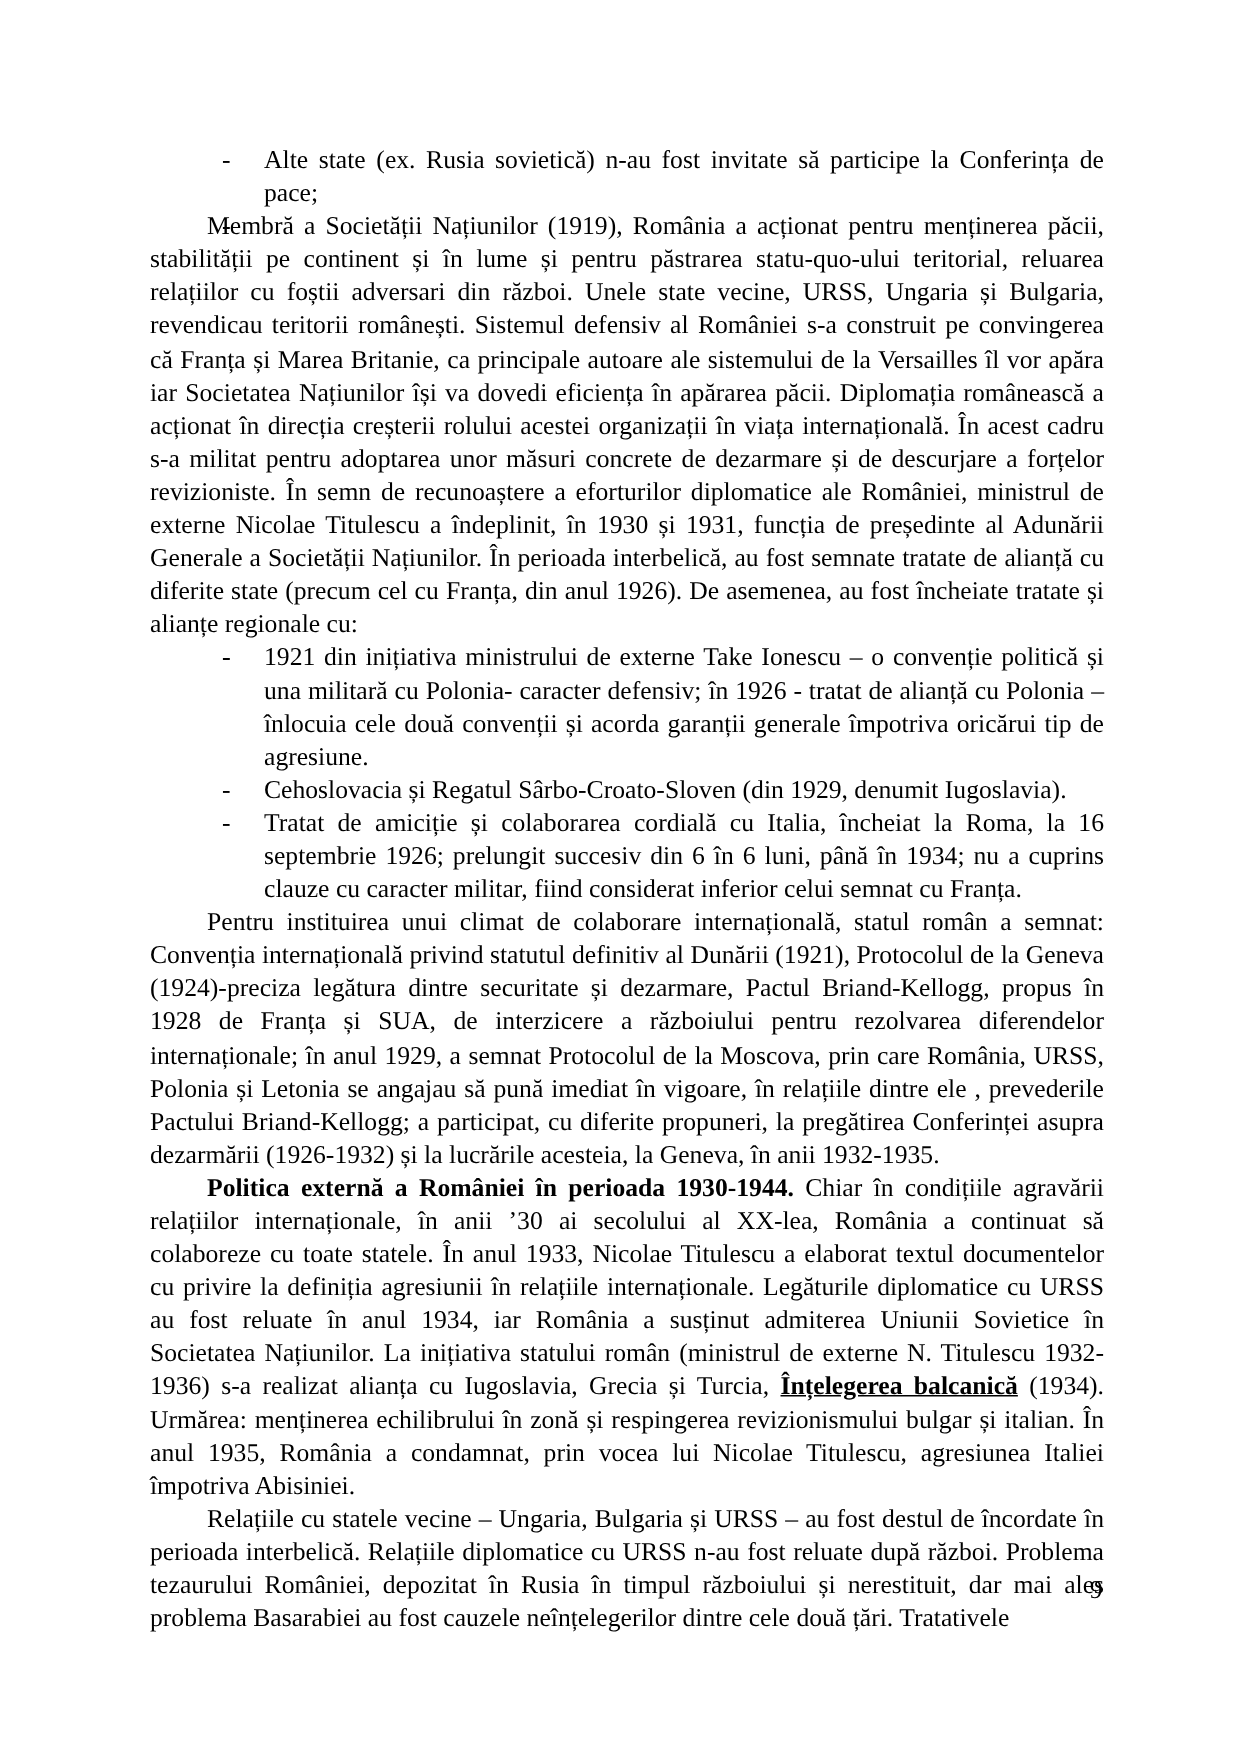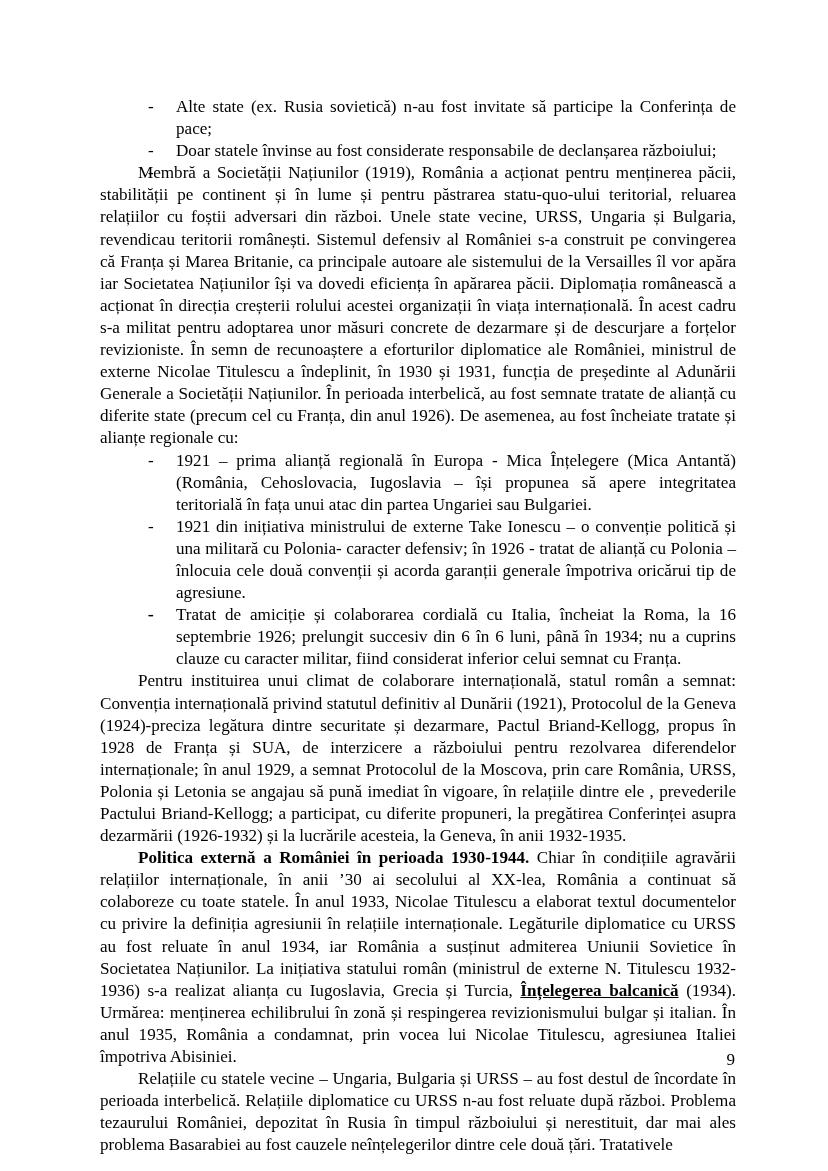--- a/index.html
+++ b/index.html
@@ -90,40 +90,39 @@
 
   <div class="content">
 
     <ul class="bullets">
       <li>
         <span class="dash">-</span>
         <span class="txt">Alte state (ex. Rusia sovietică) n-au fost invitate să participe la Conferința de pace;</span>
       </li>
       <li>
         <span class="dash">-</span>
-        <span class="txt">Doar statele învinse au fost considerate responsabile de declanșarea războiului;</span>
       </li>
       <li>
         <span class="dash">-</span>
       </li>
     </ul>
 
     <p class="para"><span>Membră a Societății Națiunilor (1919), România a acționat pentru menținerea păcii, stabilității pe continent și în lume și pentru păstrarea statu-quo-ului teritorial, reluarea relațiilor cu foștii adversari din război. Unele state vecine, URSS, Ungaria și Bulgaria, revendicau teritorii românești. Sistemul defensiv al României s-a construit pe convingerea că Franța și Marea Britanie, ca principale autoare ale </span><span class="ital">sistemului de la</span><span> Versailles îl vor apăra iar Societatea Națiunilor își va dovedi eficiența în apărarea păcii. Diplomația românească a acționat în direcția creșterii rolului acestei organizații în viața internațională. În acest cadru s-a militat pentru adoptarea unor măsuri concrete de dezarmare și de descurjare a forțelor revizioniste. În semn de recunoaștere a eforturilor diplomatice ale României, ministrul de externe Nicolae Titulescu a îndeplinit, în 1930 și 1931, funcția de președinte al Adunării Generale a Societății Națiunilor. În perioada interbelică, au fost semnate tratate de alianță cu diferite state (precum cel cu Franța, din anul 1926). De asemenea, au fost încheiate tratate și alianțe regionale cu:</span></p>
 
     <ul class="bullets">
       <li>
         <span class="dash">-</span>
-        <span class="txt">1921 – prima alianță regională în Europa - Mica Înțelegere (Mica Antantă) (România, Cehoslovacia, Iugoslavia – își propunea să apere integritatea teritorială în fața unui atac din partea Ungariei sau Bulgariei.</span>
       </li>
       <li>
         <span class="dash">-</span>
         <span class="txt">1921 din inițiativa ministrului de externe Take Ionescu – o convenție politică și una militară cu Polonia- caracter defensiv;  în 1926 -  tratat de alianță cu Polonia – înlocuia cele două convenții și acorda garanții generale împotriva oricărui tip de agresiune.</span>
       </li>
       <li>
         <span class="dash">-</span>
+        <span class="txt">Cehoslovacia și Regatul Sârbo-Croato-Sloven (din 1929, denumit Iugoslavia).</span>
       </li>
       <li>
         <span class="dash">-</span>
         <span class="txt">Tratat de amiciție și colaborarea cordială cu Italia, încheiat la Roma, la 16 septembrie 1926; prelungit succesiv din 6 în 6 luni, până în 1934; nu a cuprins clauze cu caracter militar, fiind considerat inferior celui semnat cu Franța.</span>
       </li>
     </ul>
 
 
     <p class="para">Pentru instituirea unui climat de colaborare internațională, statul român a semnat: Convenția internațională privind statutul definitiv al Dunării (1921), Protocolul de la Geneva (1924)-preciza legătura dintre securitate și dezarmare,  Pactul Briand-Kellogg, propus în 1928 de Franța și SUA, de interzicere a războiului pentru rezolvarea diferendelor internaționale; în anul 1929, a semnat Protocolul de la Moscova, prin care România, URSS, Polonia și Letonia se angajau să pună imediat în vigoare, în relațiile dintre ele , prevederile Pactului Briand-Kellogg; a participat, cu diferite propuneri, la pregătirea Conferinței asupra dezarmării (1926-1932) și la lucrările acesteia, la Geneva, în anii 1932-1935.</p>
 

